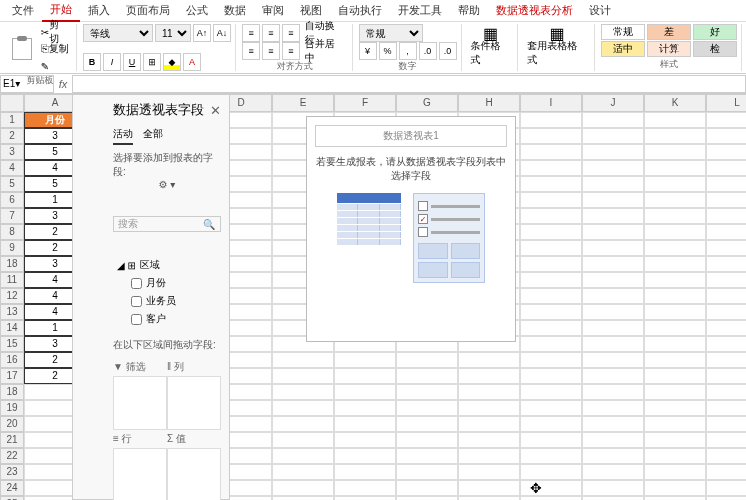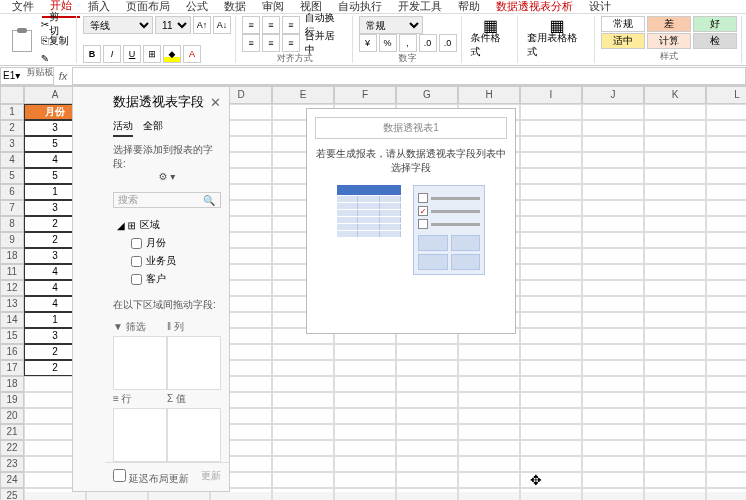--- a/index.html
+++ b/index.html
@@ -1,18 +1,18 @@
 <!DOCTYPE html>
 <html><head>
 <meta charset="utf-8">
 <style>
 * { box-sizing: border-box; margin: 0; padding: 0; font-family: "Microsoft YaHei", sans-serif; }
 body { background: #f5f5f5; width: 746px; height: 500px; overflow: hidden; font-size: 11px; }
 
-.tabs { background: #fff; height: 14px; display: flex; align-items: center; padding: 0 4px; border-bottom: 1px solid #ddd; }
+.tabs { background: #fff; height: 22px; display: flex; align-items: center; padding: 0 4px; border-bottom: 1px solid #ddd; }
 .tab { padding: 3px 8px; cursor: pointer; color: #333; font-size: 11px; }
 .tab.active { color: #c00; border-bottom: 2px solid #c00; }
 .tab.special { color: #c00; }
 
 .ribbon { background: #fff; height: 52px; display: flex; border-bottom: 1px solid #ccc; padding: 2px 4px; gap: 2px; }
 .ribbon-group { border-right: 1px solid #e0e0e0; padding: 0 4px; display: flex; flex-direction: column; justify-content: space-between; }
 .ribbon-row { display: flex; gap: 2px; align-items: center; }
 .ribbon-label { font-size: 9px; color: #666; text-align: center; }
 .rbtn { width: 18px; height: 18px; border: 1px solid #ccc; background: #fff; display: inline-flex; align-items: center; justify-content: center; font-size: 9px; cursor: pointer; }
 .rselect { height: 18px; border: 1px solid #ccc; font-size: 10px; padding: 0 2px; }
@@ -39,21 +39,21 @@
 .cell.hdr { background: #ed7d31; color: #fff; font-weight: bold; }
 .cell.boxed { border: 1px solid #333; }
 
 .pivot-panel { width: 158px; background: #f8f8f8; border: 1px solid #ccc; position: absolute; left: 72px; top: 0; height: 406px; display: flex; flex-direction: column; font-size: 11px; padding-left: 32px; }
 .pp-title { padding: 6px 8px; font-size: 13px; display: flex; justify-content: space-between; align-items: center; }
 .pp-close { cursor: pointer; color: #666; }
 .pp-tabs { display: flex; gap: 10px; padding: 0 8px; font-size: 10px; }
 .pp-tab { padding: 2px 0; cursor: pointer; }
 .pp-tab.active { border-bottom: 2px solid #333; }
 .pp-hint { padding: 6px 8px; font-size: 10px; color: #555; display: flex; justify-content: space-between; align-items: center; flex-direction: column; }
-.pp-search { margin: 4px 8px; height: 28px; border: 1px solid #ccc; display: flex; align-items: center; padding: 0 4px; font-size: 10px; color: #999; justify-content: space-between; }
+.pp-search { margin: 20px 8px; height: 28px; border: 1px solid #ccc; display: flex; align-items: center; padding: 0 4px; font-size: 10px; color: #999; justify-content: space-between; }
 .pp-fields { padding: 4px 12px; font-size: 10px; }
 .pp-field { display: flex; align-items: center; gap: 4px; padding: 2px 0; }
 .pp-field input { width: 11px; height: 11px; }
 .pp-areas-hint { padding: 6px 8px; font-size: 10px; color: #555; }
 .pp-areas { display: grid; grid-template-columns: 1fr 1fr; gap: 0; padding: 0 8px; flex: 1; }
 .pp-area { }
 .pp-area-label { font-size: 10px; color: #666; padding: 2px 0; }
 .pp-area-box { height: 54px; background: #fff; border: 1px solid #ddd; }
 .pp-footer { padding: 6px 8px; display: flex; justify-content: space-between; align-items: flex-start; font-size: 10px; color: #666; border-top: 1px solid #ddd; }
 

